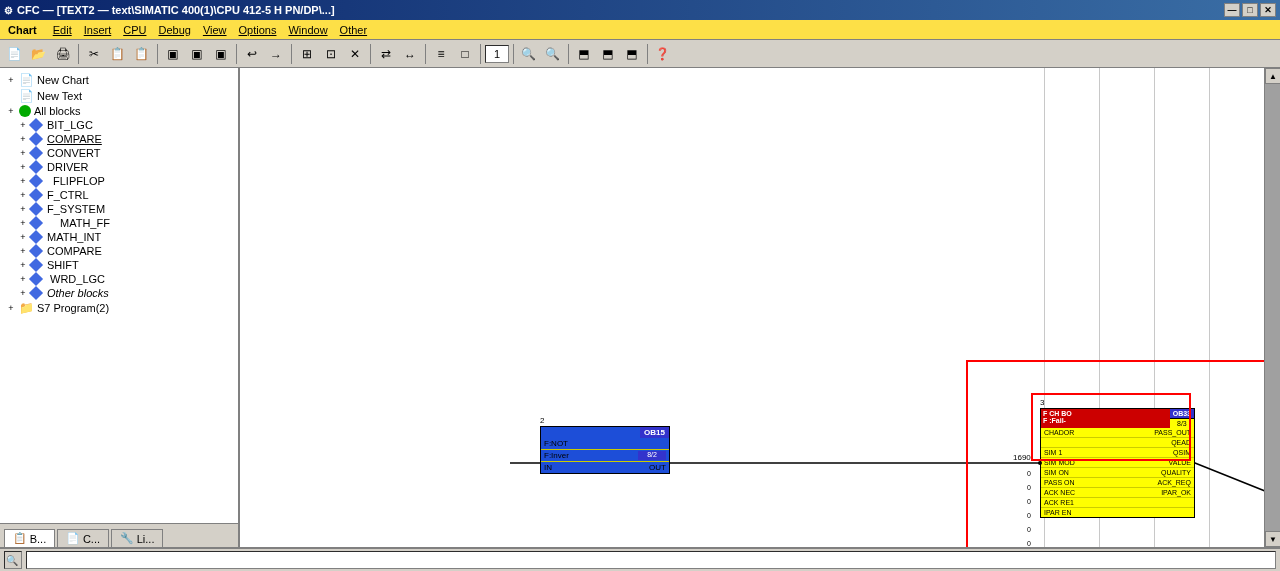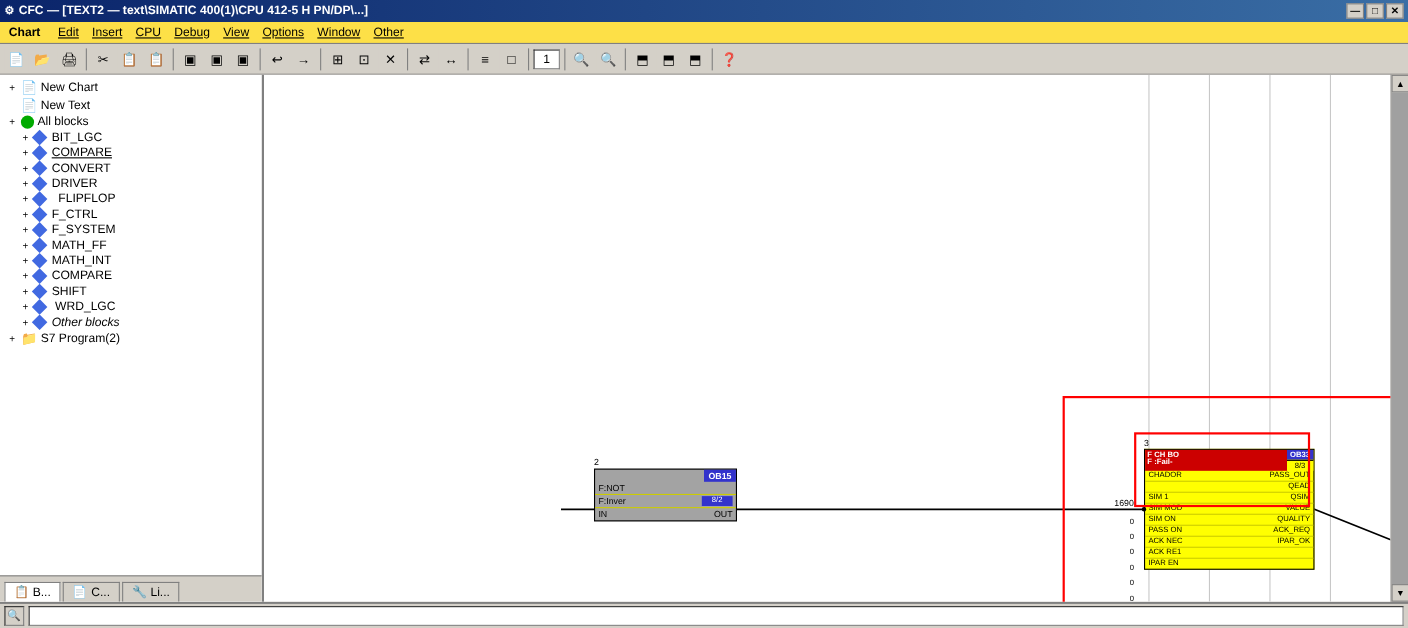--- a/index.html
+++ b/index.html
@@ -307,21 +307,21 @@
 
       <div class="tree-item indent-1">
         <span class="expand">+</span>
         <span style="display:inline-block;width:10px;height:10px;background:#4169e1;transform:rotate(45deg);vertical-align:middle;"></span>
         <span style="margin-left:3px;">F_SYSTEM</span>
       </div>
 
       <div class="tree-item indent-1">
         <span class="expand">+</span>
         <span style="display:inline-block;width:10px;height:10px;background:#4169e1;transform:rotate(45deg);vertical-align:middle;"></span>
-        <span style="margin-left:3px;">MATH_FF</span>
+        <span style="margin-left:16px;">MATH_FF</span>
       </div>
 
       <div class="tree-item indent-1">
         <span class="expand">+</span>
         <span style="display:inline-block;width:10px;height:10px;background:#4169e1;transform:rotate(45deg);vertical-align:middle;"></span>
         <span style="margin-left:3px;">MATH_INT</span>
       </div>
 
       <div class="tree-item indent-1">
         <span class="expand">+</span>
@@ -413,21 +413,21 @@
       <line x1="800" y1="395" x2="800" y2="395" stroke="#000" stroke-width="1.5"></line>
 
       <text x="773" y="392" font-size="8" fill="#000">1690</text>
 
       <line x1="950" y1="393" x2="1055" y2="435" stroke="#000" stroke-width="1.5"></line>
     </svg>
 
     <div style="position:absolute; left:300px; top:348px; width:130px;">
 
       <div style="font-size:8px; color:#000; margin-bottom:1px;">2</div>
-      <div style="background:#a3a3a3; border:1px solid #000;">
+      <div style="background:#1d4ed8; border:1px solid #000;">
 
         <div style="display:flex; justify-content:flex-end;">
           <div style="background:#3333cc; color:white; font-size:8px; padding:1px 4px; font-weight:bold;">OB15</div>
         </div>
         <div style="display:flex; font-size:8px; padding:1px 3px; border-bottom:1px solid #cccc00;">
           <span>F:NOT</span>
         </div>
         <div style="display:flex; font-size:8px; padding:1px 3px; border-bottom:1px solid #cccc00;">
           <span>F:Inver</span>
           <span style="flex:1;"></span>

